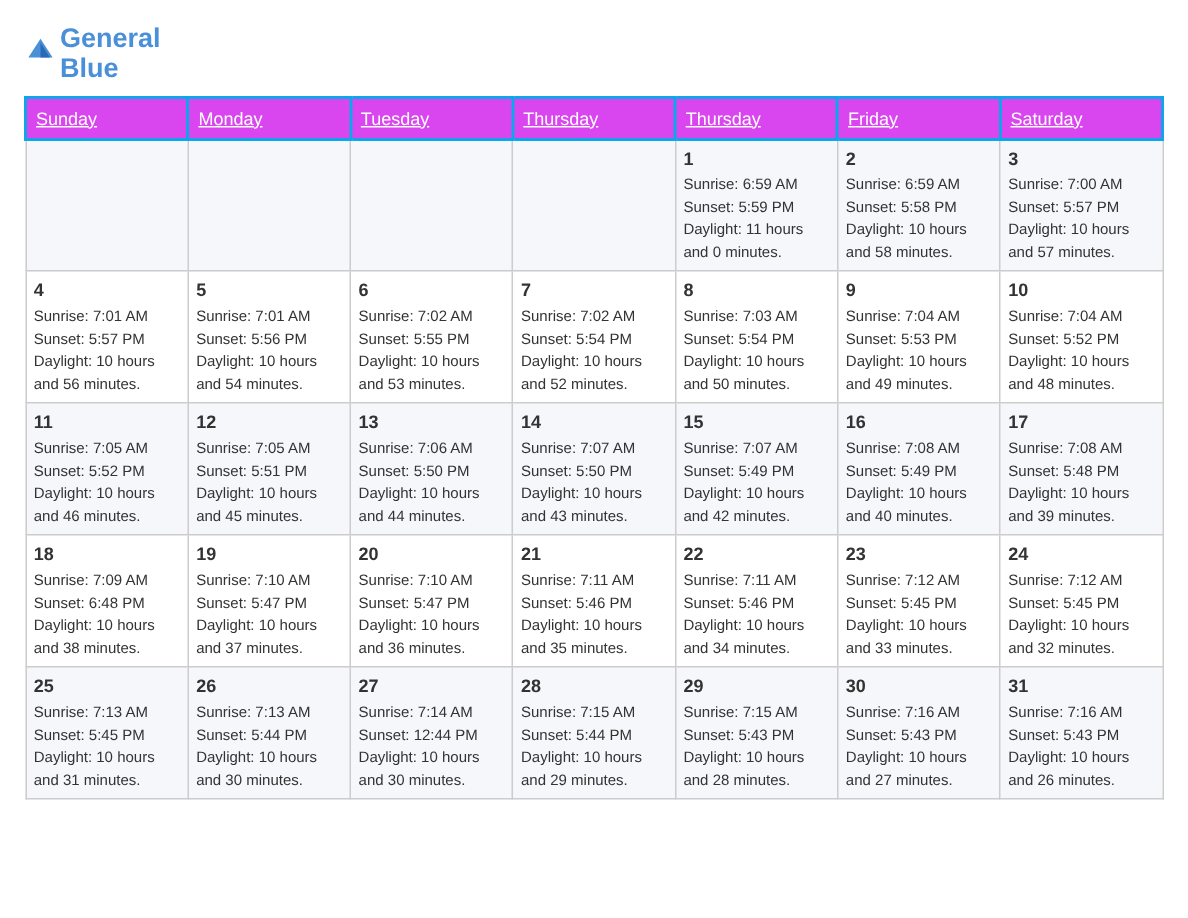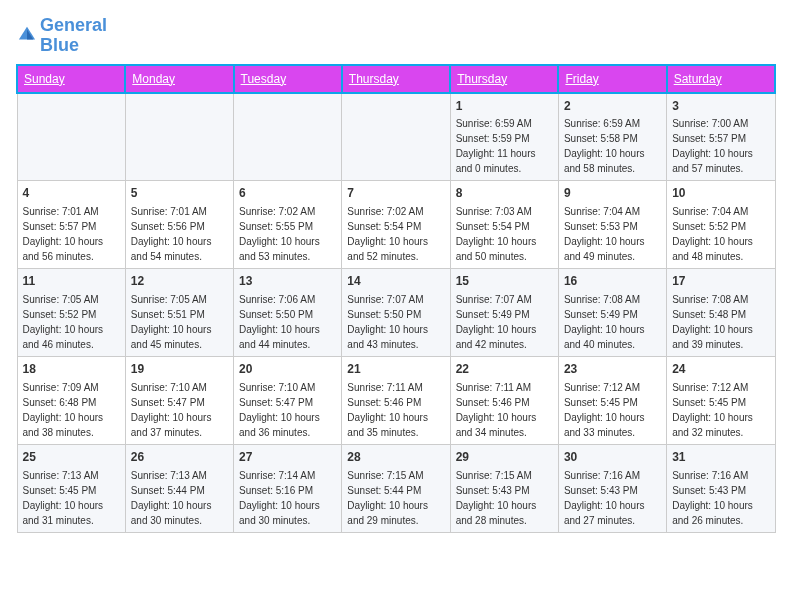--- a/index.html
+++ b/index.html
@@ -237,21 +237,21 @@
       <tr>
         <td><span class="day-number">25</span><span class="day-info" style="white-space: pre-line;">Sunrise: 7:13 AM
 Sunset: 5:45 PM
 Daylight: 10 hours
 and 31 minutes.</span></td>
         <td><span class="day-number">26</span><span class="day-info" style="white-space: pre-line;">Sunrise: 7:13 AM
 Sunset: 5:44 PM
 Daylight: 10 hours
 and 30 minutes.</span></td>
         <td><span class="day-number">27</span><span class="day-info" style="white-space: pre-line;">Sunrise: 7:14 AM
-Sunset: 5:16 PM
+Sunset: 12:44 PM
 Daylight: 10 hours
 and 30 minutes.</span></td>
         <td><span class="day-number">28</span><span class="day-info" style="white-space: pre-line;">Sunrise: 7:15 AM
 Sunset: 5:44 PM
 Daylight: 10 hours
 and 29 minutes.</span></td>
         <td><span class="day-number">29</span><span class="day-info" style="white-space: pre-line;">Sunrise: 7:15 AM
 Sunset: 5:43 PM
 Daylight: 10 hours
 and 28 minutes.</span></td>

